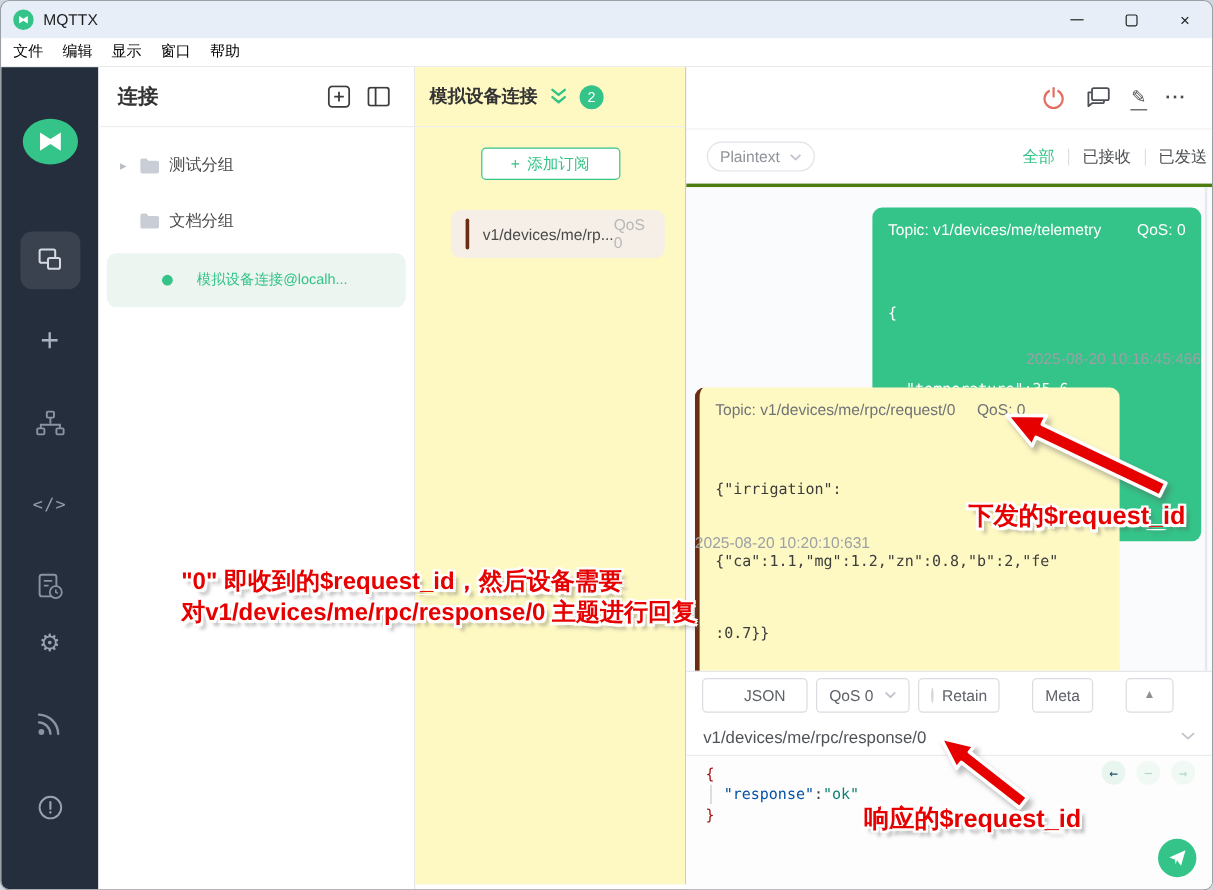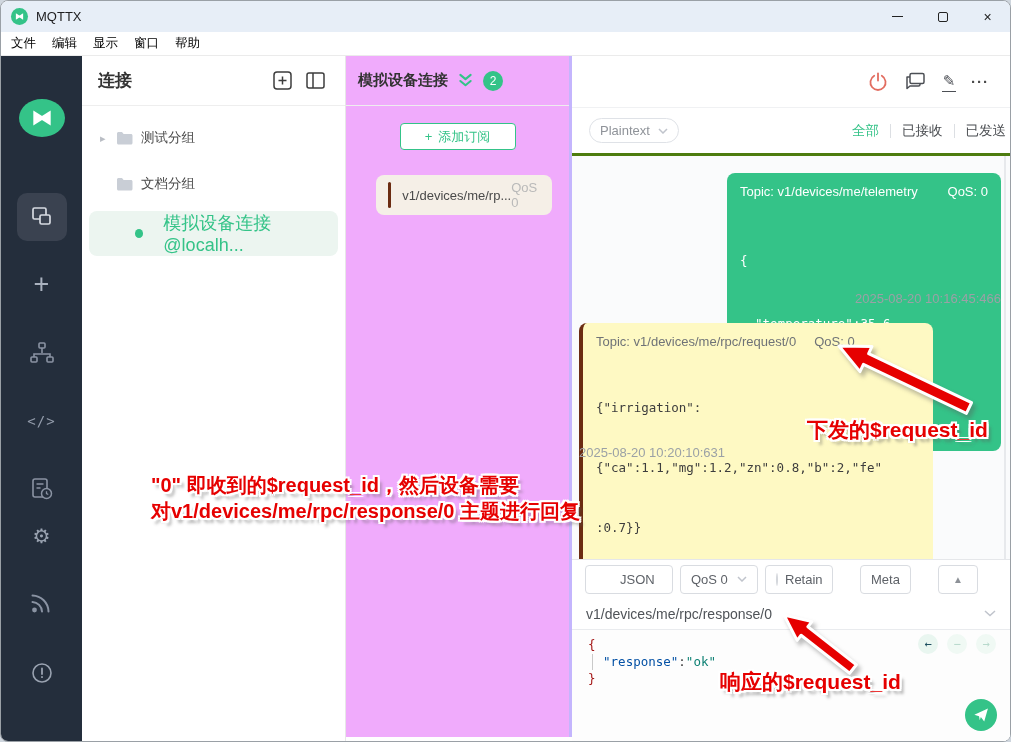--- a/index.html
+++ b/index.html
@@ -41,24 +41,24 @@
   .conn-title { font-size:17px; font-weight:bold; color:#333; }
   .conn-hicons { position:absolute; right:20px; display:flex; gap:14px; align-items:center; }
   .tree { padding-top:13px; }
   .tree-row { height:38px; margin-bottom:8px; display:flex; align-items:center; padding-left:18px; font-size:13.5px; color:#4b4b4b; }
   .tree-caret { width:16px; color:#b9bdc4; font-size:11px; }
   .tree-caret.blank { visibility:hidden; }
   .tree-row svg { margin-right:8px; }
   .conn-selected { height:45px; margin:0 7px; background:#ecf5f0; border-radius:8px;
                    display:flex; align-items:center; padding-left:34px; }
   .conn-dot { width:9px; height:9px; border-radius:50%; background:var(--c-brand,#34c388); margin-right:8px; }
-  .conn-selected span { font-size:18px; color:var(--c-brand,#34c388);margin-left:12px; }
-
-  
-  .subpanel { position:absolute; left:345px; top:55px; bottom:4px; width:226px; background:#f0abfc; border-right:3px solid #c4b5fd; }
+  .conn-selected span { font-size:12px; color:var(--c-brand,#34c388);margin-left:12px; }
+
+  
+  .subpanel { position:absolute; left:345px; top:55px; bottom:4px; width:226px; background:#fef9c3; border-right:1px solid #c4b5fd; }
   .sub-header { height:50px; border-bottom:1px solid #eeeeee; display:flex; align-items:center; padding:0 12px; gap:10px; }
   .sub-title { font-size:15px; font-weight:bold; color:#333; }
   .sub-badge { width:20px; height:20px; border-radius:50%; background:var(--c-brand,#34c388); color:#fff;
                font-size:12px; display:flex; align-items:center; justify-content:center; }
   .add-sub { width:116px; height:27px; margin:17px auto 0; border:1px solid var(--c-brand,#34c388); border-radius:4px;
              color:var(--c-brand,#34c388); font-size:13px; display:flex; align-items:center; justify-content:center; gap:6px; background:#fff; }
   .sub-card { margin:25px 17px 0 30px; height:40px; background:#f5efe7; border-radius:8px;
               display:flex; align-items:center; padding:0 12px; position:relative; }
   .sub-marker { width:4px; height:26px; background:var(--c-topic_marker,#6b2c12); border-radius:2px; margin-right:11px; }
   .sub-topic { font-size:13px; color:#4a4a4a; }

